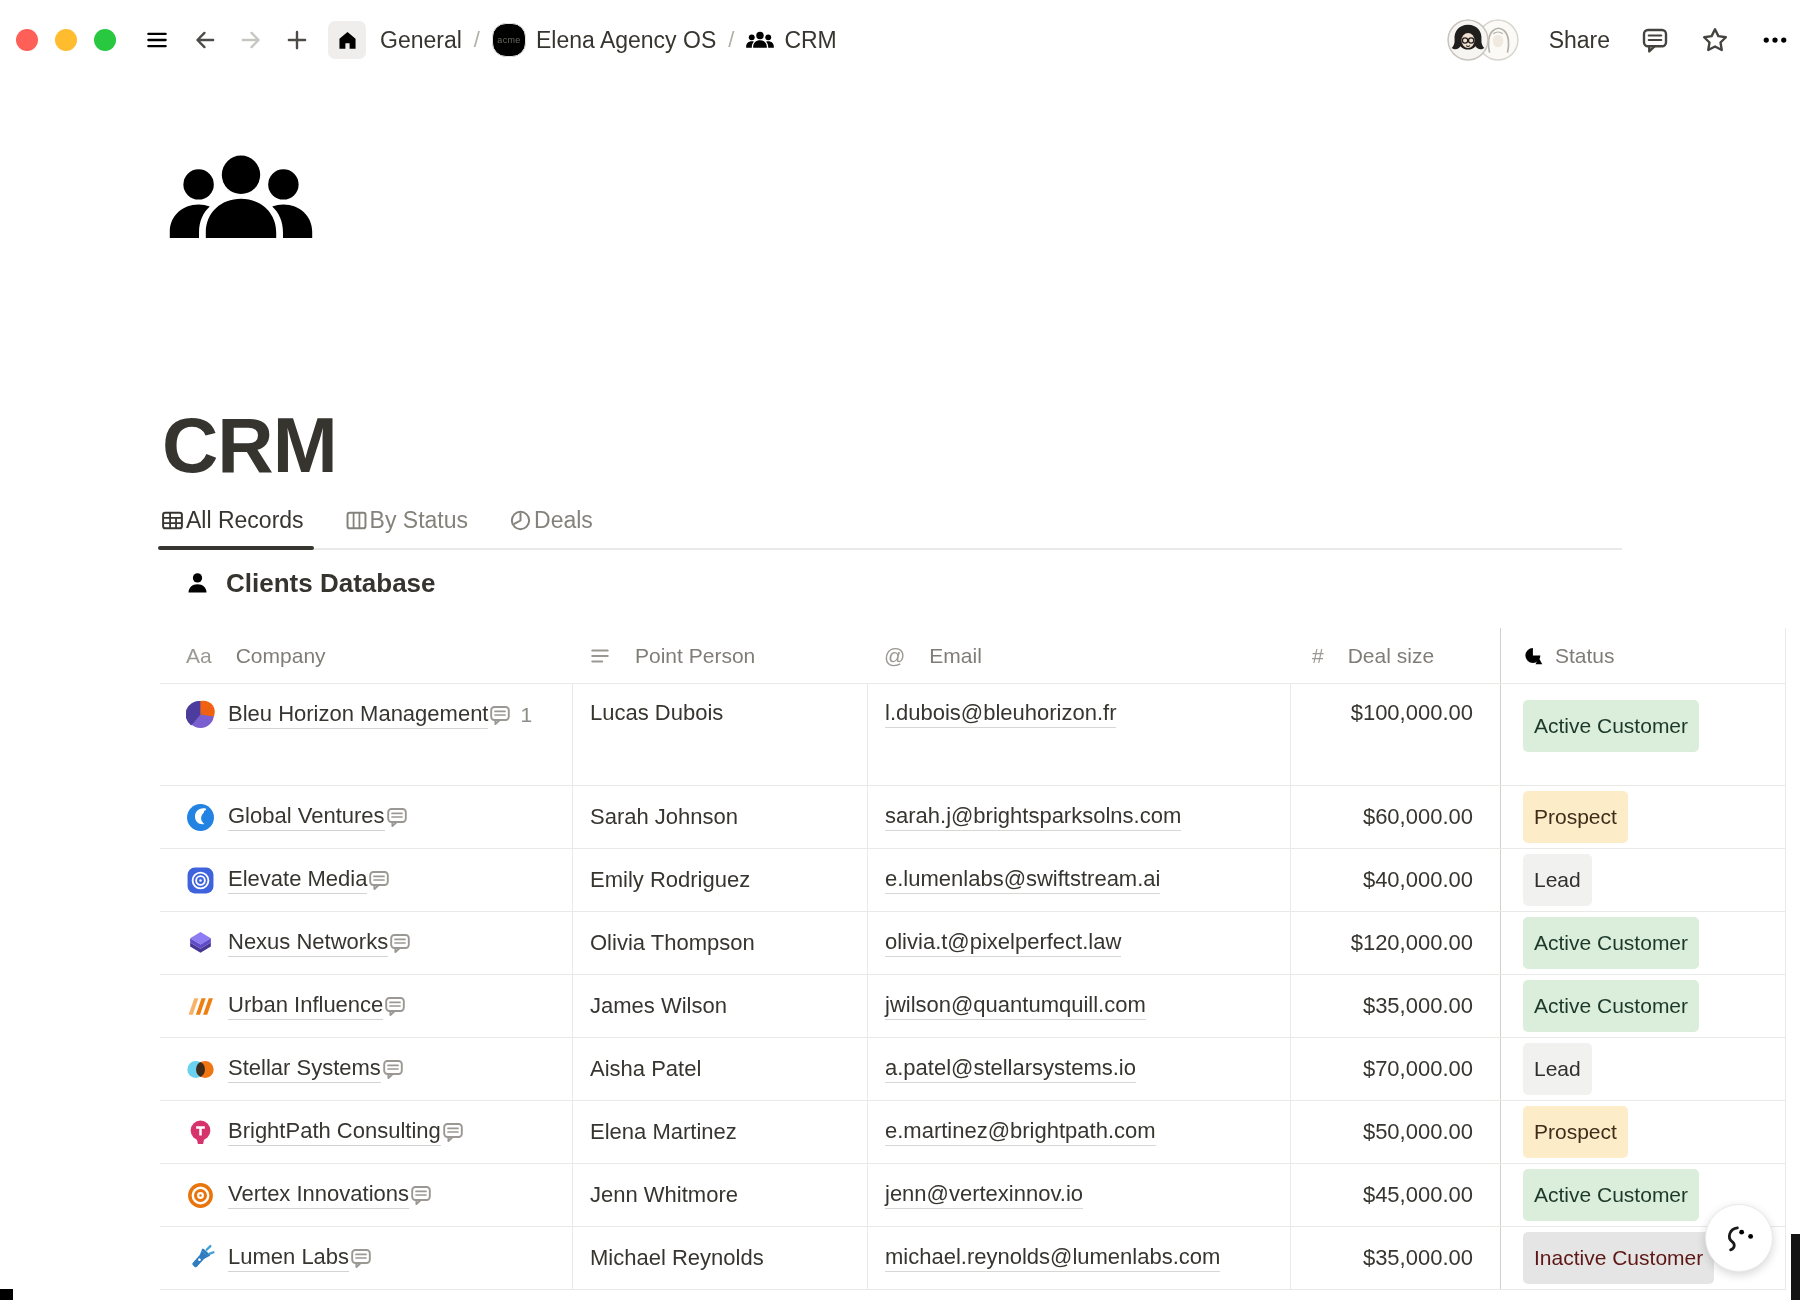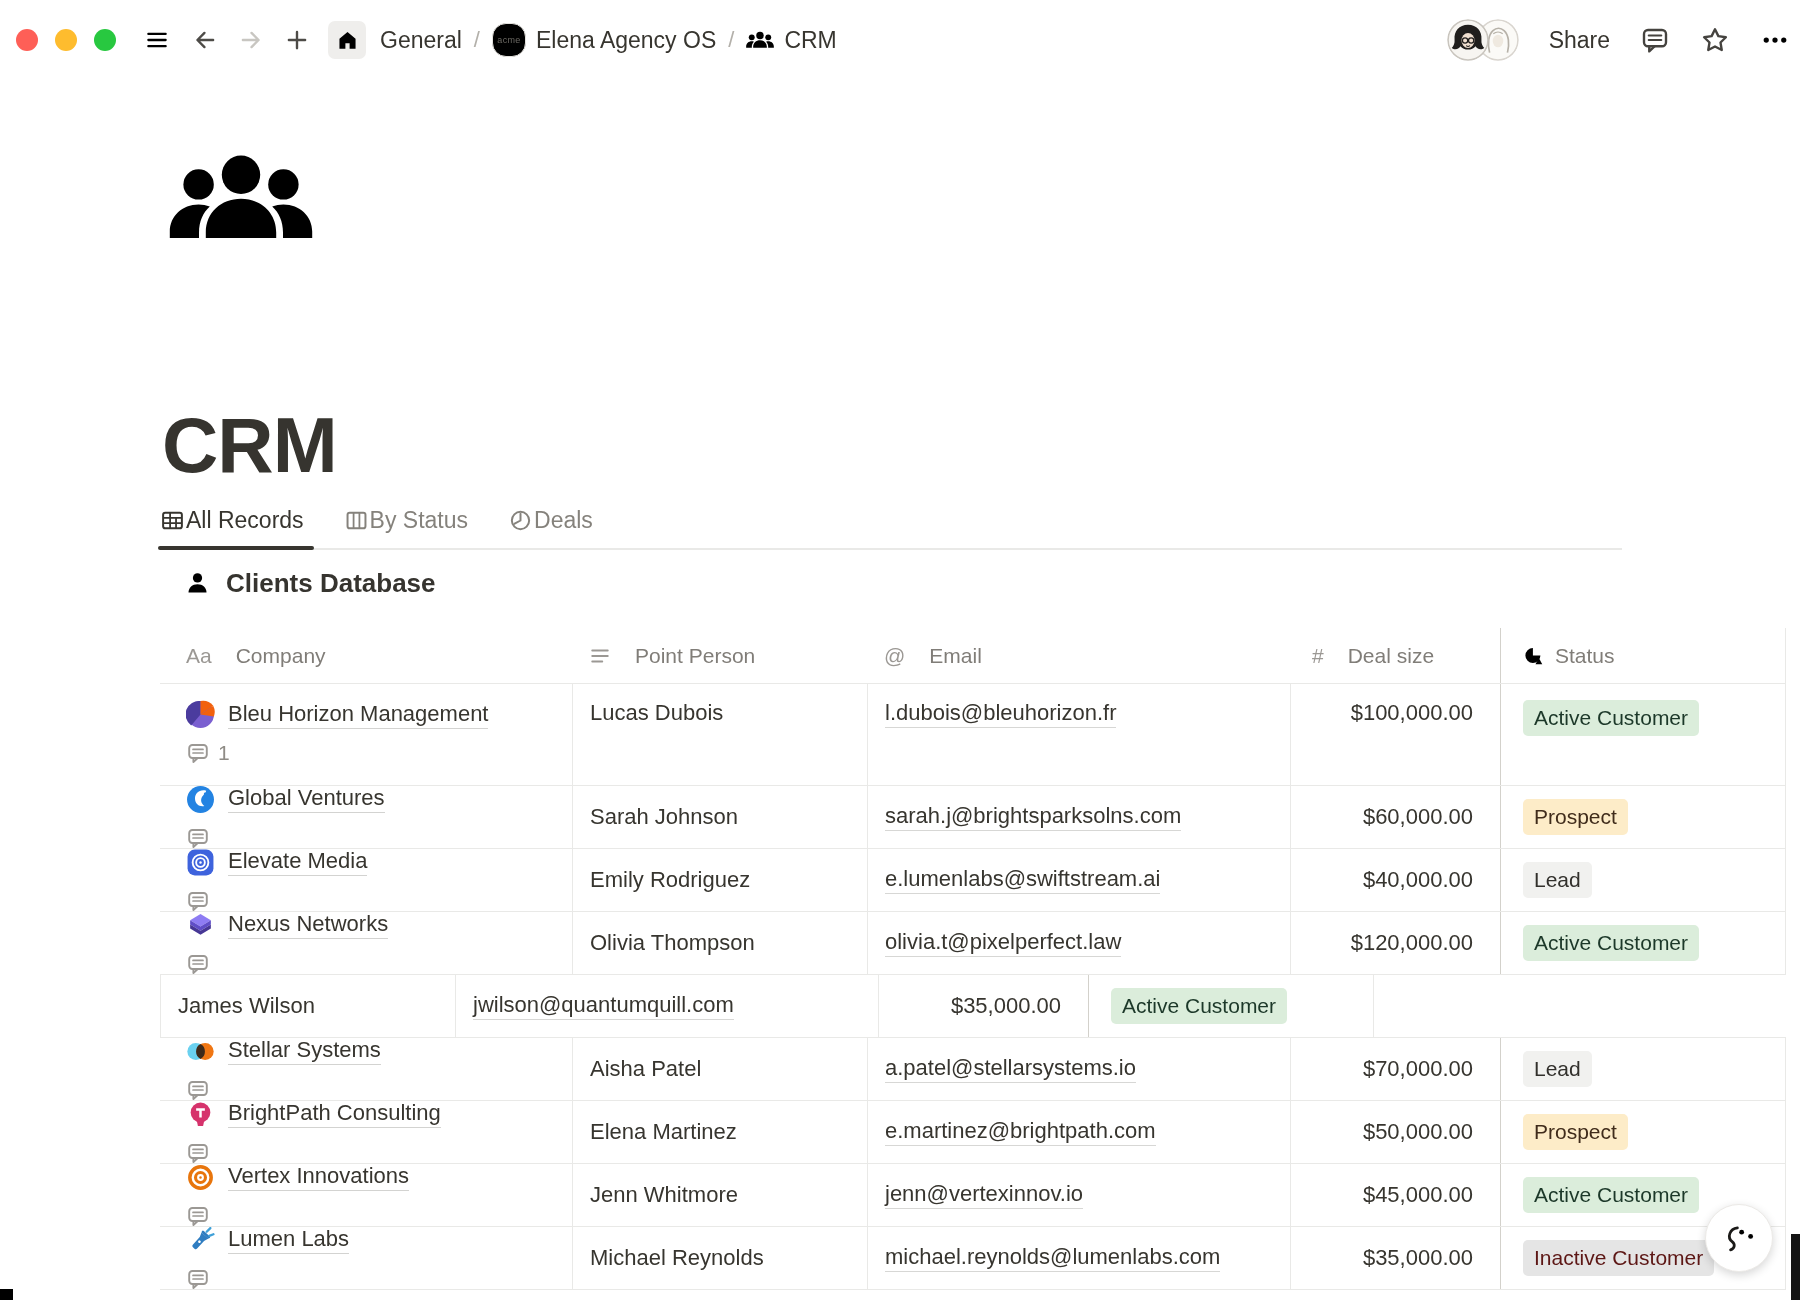--- a/index.html
+++ b/index.html
@@ -55,28 +55,28 @@
   .trow.tall{height:102px;}
   .cell{display:flex;align-items:center;box-sizing:border-box;font-size:22px;color:#37352F;overflow:hidden;}
   .c0{width:412px;padding:0 14px 0 26px;}
   .c1{width:295px;padding-left:17px;border-left:1px solid #e9e9e7;}
   .c2{width:423px;padding-left:17px;border-left:1px solid #e9e9e7;}
   .c3{width:210px;padding-right:27px;border-left:1px solid #e9e9e7;justify-content:flex-end;}
   .c4{width:286px;padding-left:22px;border-left:1px solid #d3d1cb;border-right:1px solid #e9e9e7;}
   .thead .c0,.thead .c1,.thead .c2,.thead .c3{border-left:none;gap:24px;}
   .thead .c3{justify-content:flex-start;padding-left:22px;}
   .trow.tall .cell{align-items:flex-start;padding-top:16px;}
-  .c0 .company-wrap{display:flex;flex-direction:column;gap:12px;text-align:center;}
+  .c0 .company-wrap{display:flex;flex-direction:row;text-align:center;}
   .company-line{display:flex;align-items:center;gap:13px;}
   .cicon{width:29px;height:29px;flex:0 0 29px;}
   .clink{font-weight:500;border-bottom:1.5px solid rgba(55,53,47,.22);padding-bottom:1px;white-space:nowrap;cursor:pointer;}
   .elink{border-bottom:1.5px solid rgba(55,53,47,.2);padding-bottom:1px;white-space:nowrap;cursor:pointer;}
   .comment-line{display:flex;align-items:center;gap:8px;color:#8f8c86;font-size:21px;}
   .comment-line svg{width:24px;height:24px;color:#9b9894;}
-  .badge{border-radius:5px;padding:3px 11px;font-size:21px;white-space:nowrap;line-height:30px;}
+  .badge{border-radius:5px;padding:11px 11px;font-size:21px;white-space:nowrap;line-height:30px;}
 
   
   .fab{position:absolute;left:1705px;top:1204px;width:66px;height:66px;border-radius:50%;background:#fff;border:1px solid #eceae7;box-shadow:0 3px 10px rgba(0,0,0,.16);display:flex;align-items:center;justify-content:center;cursor:pointer;}
   .fab svg{width:38px;height:38px;color:#1b1a18;}
   .corner-bl{position:absolute;left:0;top:1289px;width:13px;height:11px;background:#000;}
   .edge-strip{position:absolute;left:1791px;top:1234px;width:9px;height:66px;background:#141414;}
 </style>
 </head>
 <body>
 
@@ -452,20 +452,36 @@
       <div class="cell c1">Olivia Thompson</div>
       <div class="cell c2">
             <span class="elink">olivia.t@pixelperfect.law</span>
           </div>
       <div class="cell c3">$120,000.00</div>
       <div class="cell c4">
             <span class="badge" style="background: rgb(219, 237, 219); color: rgb(28, 56, 41);">Active Customer</span>
           </div>
     </div>
         <div class="trow">
+      <div class="cell c0">
+        <div class="company-wrap">
+          <div class="company-line">
+            <svg class="cicon">
+                  <use href="#ic-urban-influence"></use>
+                </svg>
+            <span class="clink">Urban Influence</span>
+          </div>
+          <div class="comment-line" hidden="">
+            <svg>
+                  <use href="#ic-comment"></use>
+                </svg>
+            <span class="ccount"></span>
+          </div>
+        </div>
+      </div>
       <div class="cell c1">James Wilson</div>
       <div class="cell c2">
             <span class="elink">jwilson@quantumquill.com</span>
           </div>
       <div class="cell c3">$35,000.00</div>
       <div class="cell c4">
             <span class="badge" style="background: rgb(219, 237, 219); color: rgb(28, 56, 41);">Active Customer</span>
           </div>
     </div>
         <div class="trow">

